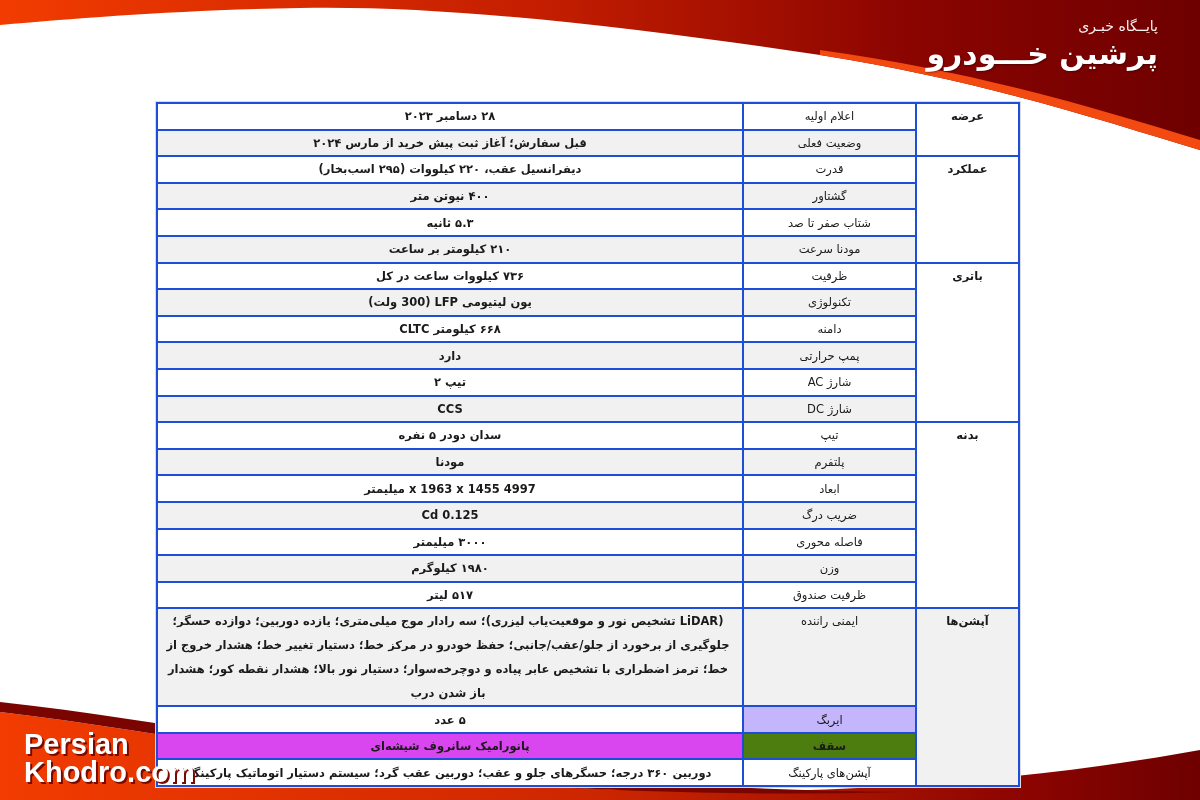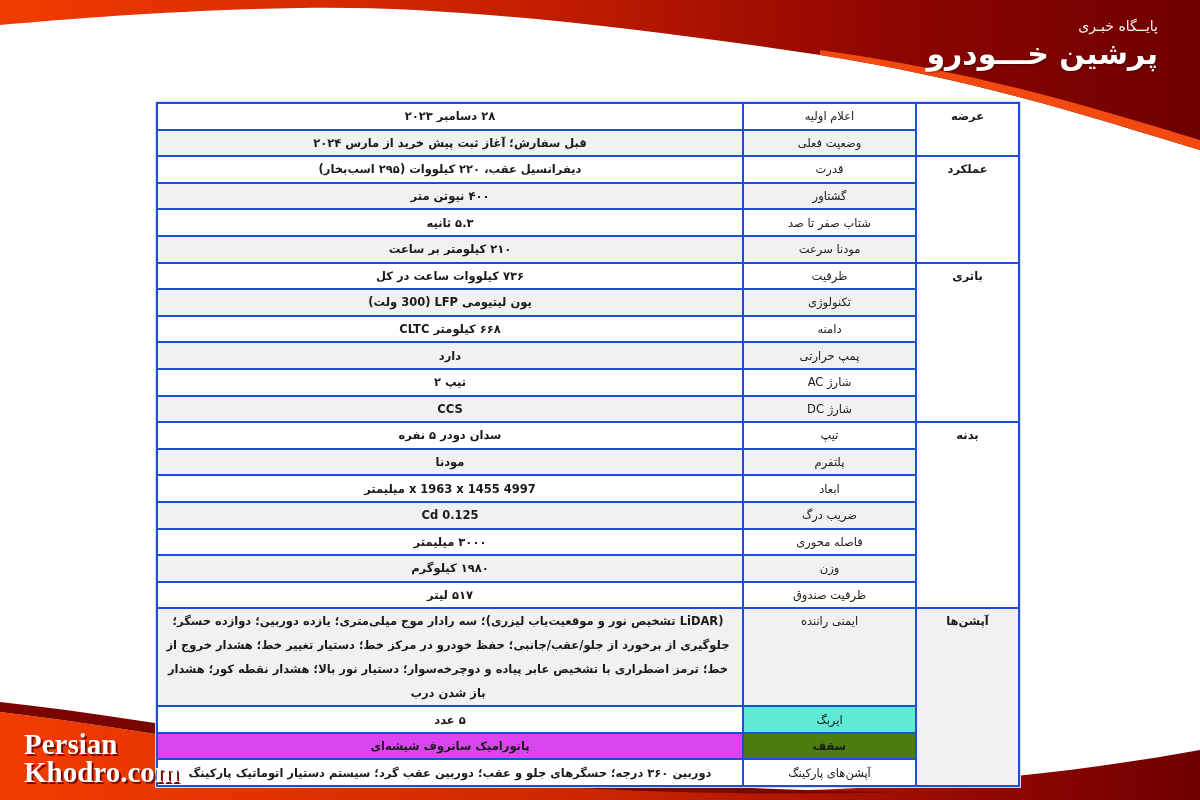--- a/index.html
+++ b/index.html
@@ -12,21 +12,21 @@
   .banner-top { top: 0; height: 170px; z-index: 3; }
   .banner-bottom { bottom: 0; height: 130px; z-index: 1; }
   .brand-fa {
     position: absolute; right: 42px; top: 18px; z-index: 4;
     text-align: right; color: #ffffff; direction: rtl;
   }
   .brand-fa .sub { font-size: 14px; letter-spacing: 1px; opacity: 0.95; }
   .brand-fa .main { font-size: 30px; font-weight: bold; margin-top: 2px; text-shadow: 1px 1px 2px rgba(0,0,0,0.35); }
   .brand-en {
     position: absolute; left: 24px; bottom: 14px; z-index: 4;
-    color: #ffffff; font-family: Liberation Serif, serif; font-weight: bold;
+    color: #ffffff; font-family: Liberation Sans, sans-serif; font-weight: bold;
     line-height: 28px; text-shadow: 2px 2px 0 #7a0a00;
   }
   .brand-en .l1 { font-size: 29px; }
   .brand-en .l2 { font-size: 29px; }
   .spec-wrap {
     position: absolute; left: 155px; top: 101px; width: 864px; z-index: 2;
     border: 1px solid #dcdcdc; background: #fff;
   }
   table.spec {
     width: 100%; border-collapse: collapse; direction: rtl; table-layout: fixed;
@@ -146,21 +146,21 @@
         <tr>
           <td class="key">ظرفیت صندوق</td>
           <td class="val">۵۱۷ لیتر</td>
         </tr>
         <tr class="alt">
           <td class="cat cat-opt" rowspan="4">آپشن‌ها</td>
           <td class="key top" style="background: rgb(241, 241, 241);">ایمنی راننده</td>
           <td class="val multi" style="background: rgb(241, 241, 241);">(LiDAR تشخیص نور و موقعیت‌یاب لیزری)؛ سه رادار موج میلی‌متری؛ یازده دوربین؛ دوازده حسگر؛ جلوگیری از برخورد از جلو/عقب/جانبی؛ حفظ خودرو در مرکز خط؛ دستیار تغییر خط؛ هشدار خروج از خط؛ ترمز اضطراری با تشخیص عابر پیاده و دوچرخه‌سوار؛ دستیار نور بالا؛ هشدار نقطه کور؛ هشدار باز شدن درب</td>
         </tr>
         <tr>
-          <td class="key" style="background: #5eead4;">ایربگ</td>
+          <td class="key" style="background: #c4b5fd;">ایربگ</td>
           <td class="val" style="background: rgb(255, 255, 255);">۵ عدد</td>
         </tr>
         <tr class="alt">
           <td class="key" style="background: #4d7c0f; font-weight: bold;">سقف</td>
           <td class="val" style="background: #d946ef;">پانورامیک سانروف شیشه‌ای</td>
         </tr>
         <tr>
           <td class="key" style="background: rgb(255, 255, 255);">آپشن‌های پارکینگ</td>
           <td class="val" style="background: rgb(255, 255, 255);">دوربین ۳۶۰ درجه؛ حسگرهای جلو و عقب؛ دوربین عقب گرد؛ سیستم دستیار اتوماتیک پارکینگ</td>
         </tr>

